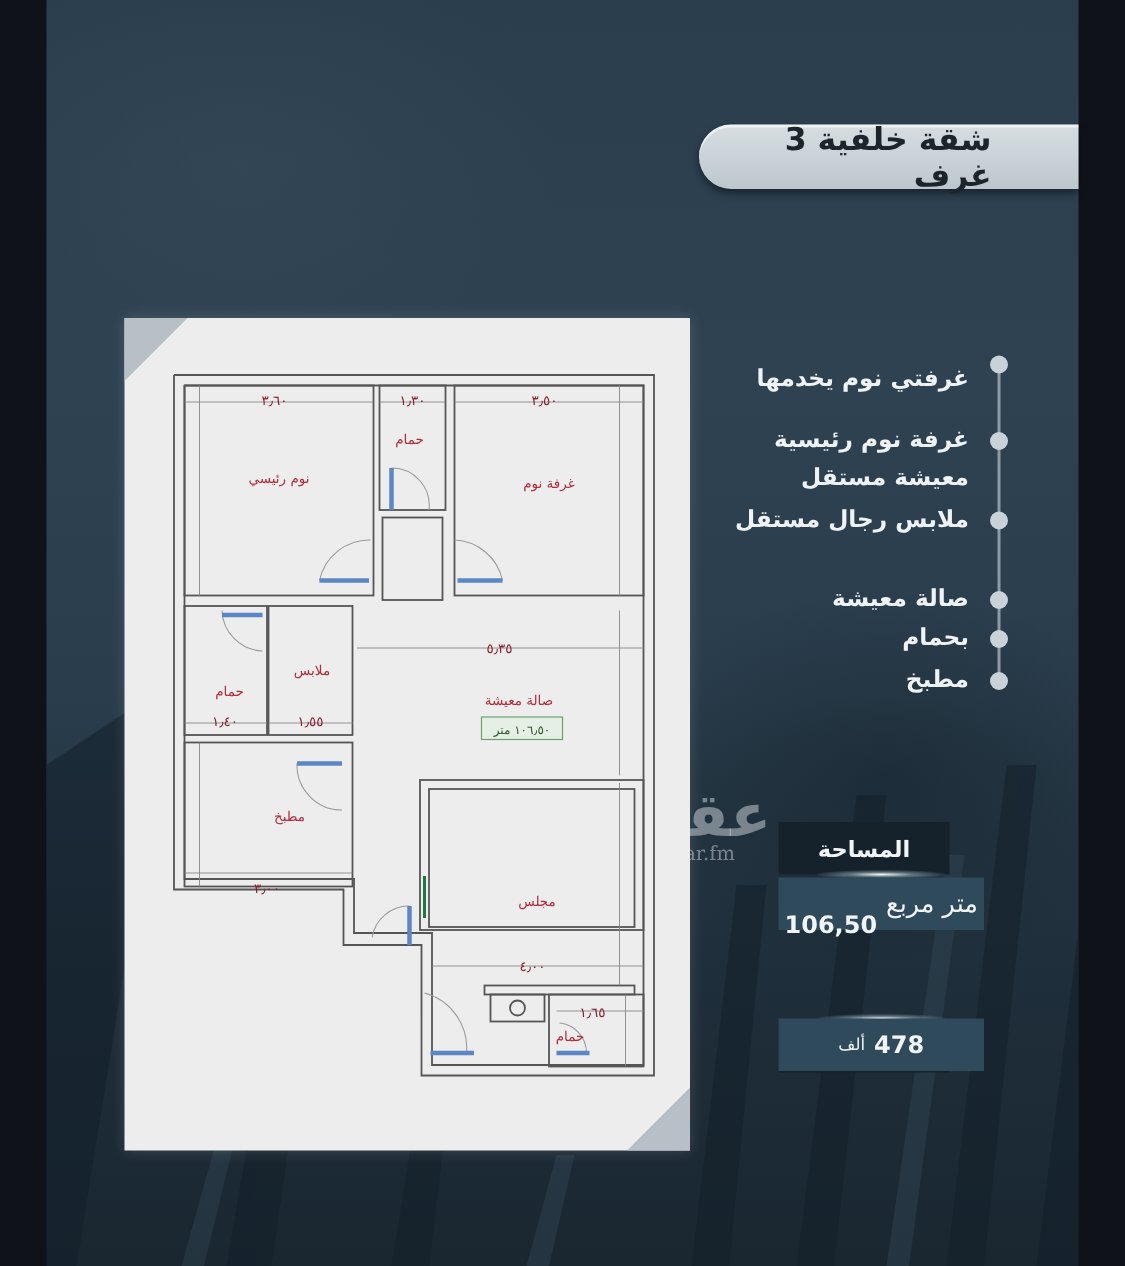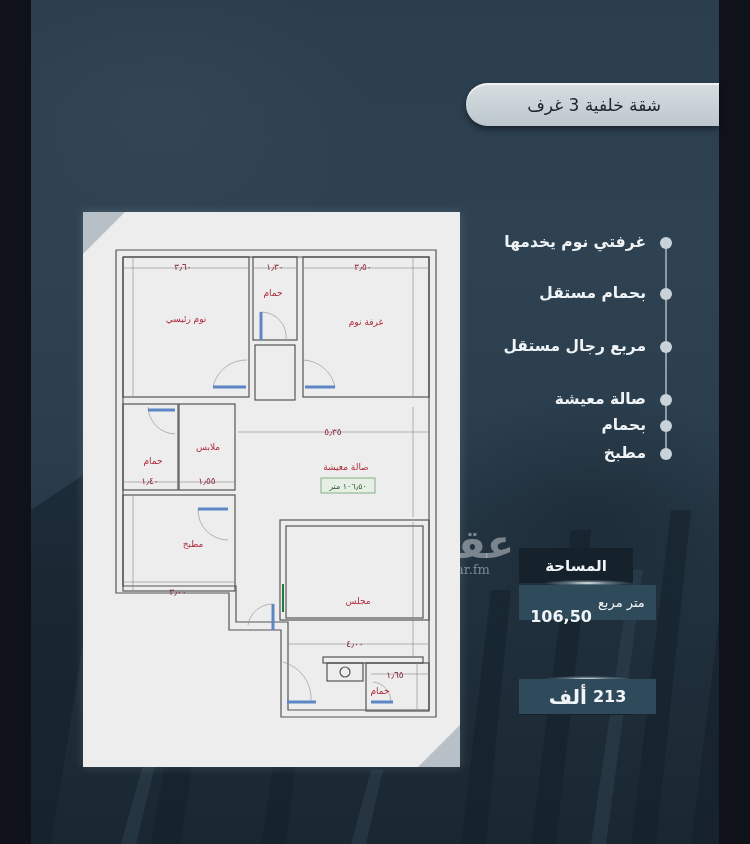--- a/index.html
+++ b/index.html
@@ -17,21 +17,21 @@
   
   .pillars { position: absolute; left: 0; top: 470px; width: 688px; height: 374px; opacity: 0.55; }
 
   .title-pill {
     position: absolute; left: 466px; top: 83px; width: 253px; height: 43px;
     background: linear-gradient(180deg, #d7dee2 0%, #bcc7cd 100%);
     border-radius: 22px 0 0 22px;
     box-shadow: 0 3px 6px rgba(0,0,0,0.45), inset 0 2px 0 rgba(255,255,255,0.6);
     display: flex; align-items: center; justify-content: flex-end; padding-right: 58px;
   }
-  .title-pill .txt { direction: rtl; font-size: 17px; font-weight: normal; color: #1c252c; }
+  .title-pill .txt { direction: rtl; font-size: 21px; font-weight: bold; color: #1c252c; }
 
   .plan-card {
     position: absolute; left: 83px; top: 212px; width: 377px; height: 555px;
     background: #ededee;
     box-shadow: 0 0 10px rgba(255,255,255,0.15);
   }
   .plan-card .corner-tl {
     position: absolute; left: 0; top: 0; width: 0; height: 0;
     border-top: 42px solid #b7c0c6; border-right: 42px solid transparent;
   }
@@ -67,21 +67,21 @@
   .stat-glow {
     position: absolute; left: 545px; width: 85px; height: 6px;
     background: radial-gradient(ellipse at center, rgba(255,255,255,0.95) 0%, rgba(200,230,240,0.4) 35%, transparent 75%);
   }
   .stat-value {
     position: absolute; left: 519px; width: 137px; height: 35px;
     background: #2f4a5a; color: #f2f5f7; font-size: 15px;
     display: flex; align-items: center; justify-content: center; direction: rtl; gap: 6px;
   }
   .stat-value .num { font-weight: bold; font-size: 16px; }
-  .stat-value .unit { font-size: 13px; }
+  .stat-value .unit { font-size: 17px; }
 
   .watermark {
     position: absolute; left: 420px; top: 520px; width: 90px; height: 80px;
     color: rgba(230,235,240,0.45); text-align: center;
   }
   .watermark .logo { font-size: 40px; line-height: 48px; font-weight: bold; }
   .watermark .site { font-size: 13px; font-family: "DejaVu Serif", serif; margin-top: -6px; }
 </style>
 </head>
 <body>
@@ -100,30 +100,31 @@
     <g fill="#3a5060" opacity="0.6">
       <polygon points="90,374 130,230 140,230 105,374"></polygon>
       <polygon points="320,374 340,300 352,300 335,374"></polygon>
       <polygon points="560,374 600,100 612,100 575,374"></polygon>
     </g>
   </svg>
 
   <div class="features" style="left:429px;">
     <div class="rail"></div>
     <div class="dot" style="top:9px;"></div>
-    <div class="feature" style="top:2px;">
+    <div class="feature" style="top:12px;">
       <div>غرفتي نوم يخدمها</div>
     </div>
     <div class="dot" style="top:60px;"></div>
     <div class="feature" style="top:53px;">
-      <div>بحمام مستقل</div>
+      <div>غرفة نوم رئيسية</div>
+      <div>معيشة مستقل</div>
     </div>
     <div class="dot" style="top:113px;"></div>
     <div class="feature" style="top:106px;">
-      <div>مربع رجال مستقل</div>
+      <div>ملابس رجال مستقل</div>
     </div>
     <div class="dot" style="top:166px;"></div>
     <div class="feature" style="top:159px;">
       <div>صالة معيشة</div>
     </div>
     <div class="dot" style="top:192px;"></div>
     <div class="feature" style="top:185px;">
       <div>بحمام</div>
     </div>
     <div class="dot" style="top:220px;"></div>
@@ -246,15 +247,15 @@
 <div class="stat-value" style="top:585px;">
   <span class="unit">متر مربع</span>
   <span class="num" style="direction:ltr;margin-top:27px;">106,50</span>
 </div>
 
 <div class="stat-label" style="top:680px;">
   <span>السعـر</span>
 </div>
 <div class="stat-glow" style="top:676px;"></div>
 <div class="stat-value" style="top:679px;">
-  <span class="num" style="direction:ltr;">213</span>
-  <span class="unit" style="font-size:20px;font-weight:bold;">ألف</span>
+  <span class="num" style="direction:ltr;">478</span>
+  <span class="unit" style="font-size:11px;font-weight:normal;">ألف</span>
 </div>
 
 </body></html>

